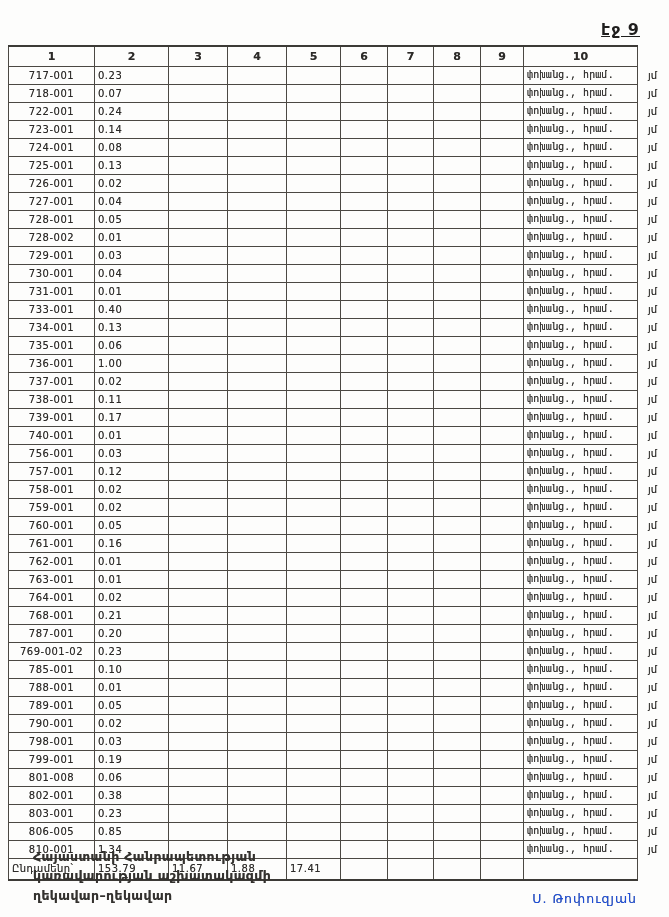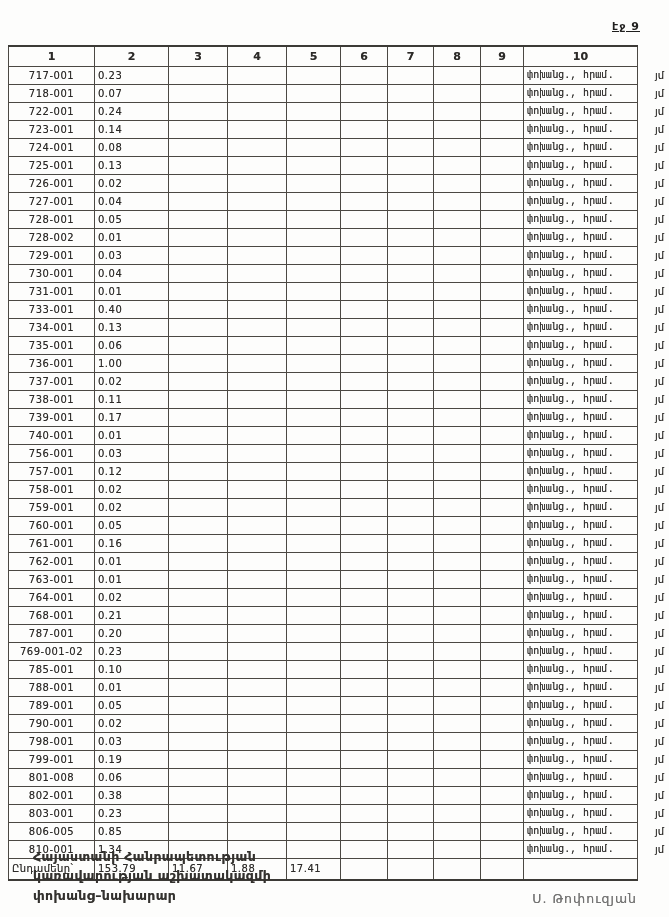--- a/index.html
+++ b/index.html
@@ -6,21 +6,21 @@
   .page {
     position:relative;
     width:669px; height:917px;
     background:#fdfdfc;
     font-family:"DejaVu Sans", sans-serif;
     color:#2e2c2a;
     overflow:hidden;
   }
   .page-label {
     position:absolute; top:20px; right:29px;
-    font-size:11px; font-weight:bold; letter-spacing:1px;
+    font-size:16px; font-weight:bold; letter-spacing:1px;
     color:#1f1e1d;
     text-decoration:underline;
   }
   table.scan-table {
     position:absolute; top:45px; left:8px;
     border-collapse:collapse; table-layout:fixed;
     width:659px;
   }
   .scan-table th, .scan-table td {
     border:1px solid #4b4843;
@@ -38,39 +38,39 @@
   }
   .code-cell { text-align:center; padding-left:5px; letter-spacing:0.5px;margin-left:27px; }
   .value-cell { letter-spacing:0.5px; }
   .empty-cell { background:transparent; }
   .note-cell { text-align:left; font-size:9.5px; padding-left:4px; letter-spacing:0.2px;font-family:Liberation Mono, monospace; }
   .mark-cell, .mark-header {
     border:none !important;
     background:transparent;
     color:#97928b;
     font-size:8px;
-    text-align:right; padding-left:8px;
+    text-align:center; padding-left:8px;
     text-shadow:none;
   }
   .total-row td {
     height:20px;
     border-bottom:2px solid #3c3a36;
   }
   .total-label { text-align:left; font-size:10px; letter-spacing:0.4px; }
   .footer-left {
     position:absolute; left:33px; top:847px;
     font-size:12.5px; line-height:1.55; letter-spacing:0.4px;
     color:#33312e;
     text-shadow:0 0 0.5px rgba(40,38,35,0.5);
     font-weight:bold;
   }
   .signature {
     position:absolute; right:32px; top:891px;
     font-size:12.5px; letter-spacing:1px;
-    color:#737373;
+    color:#1d4ed8;
     text-shadow:0 0 0.5px rgba(40,38,35,0.5);
     margin-left:35px;
   }
 </style>
 </head>
 <body>
 
 <div class="page">
 
   <div class="page-label">էջ 9</div>
@@ -689,18 +689,18 @@
           <td class="empty-cell"></td>
           <td class="empty-cell"></td>
           <td class="mark-cell"></td>
         </tr>
       </tbody>
   </table>
 
   <div class="footer-left">
     <div>Հայաստանի Հանրապետության</div>
     <div>կառավարության աշխատակազմի</div>
-    <div>փոխանց–նախարար</div>
+    <div>ղեկավար–ղեկավար</div>
   </div>
 
   <div class="signature">Ս. Թոփուզյան</div>
 
 </div>
 
 </body></html>

